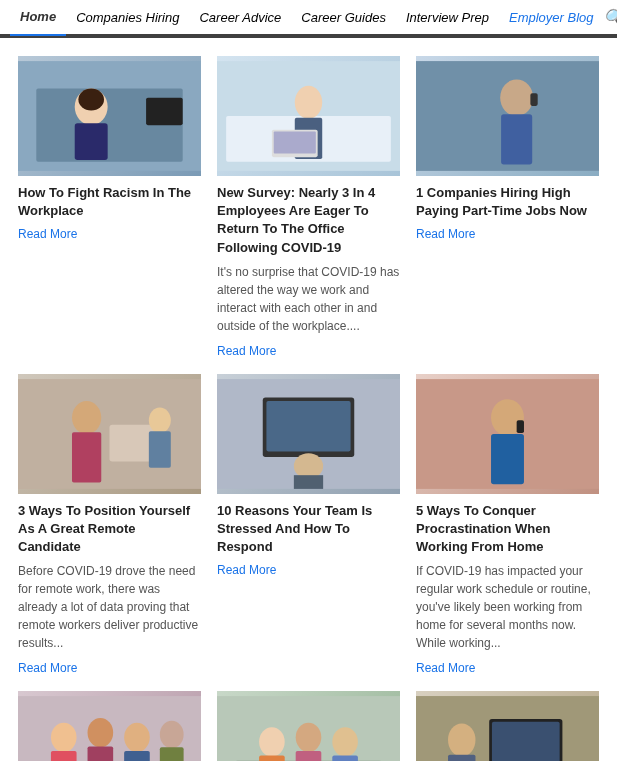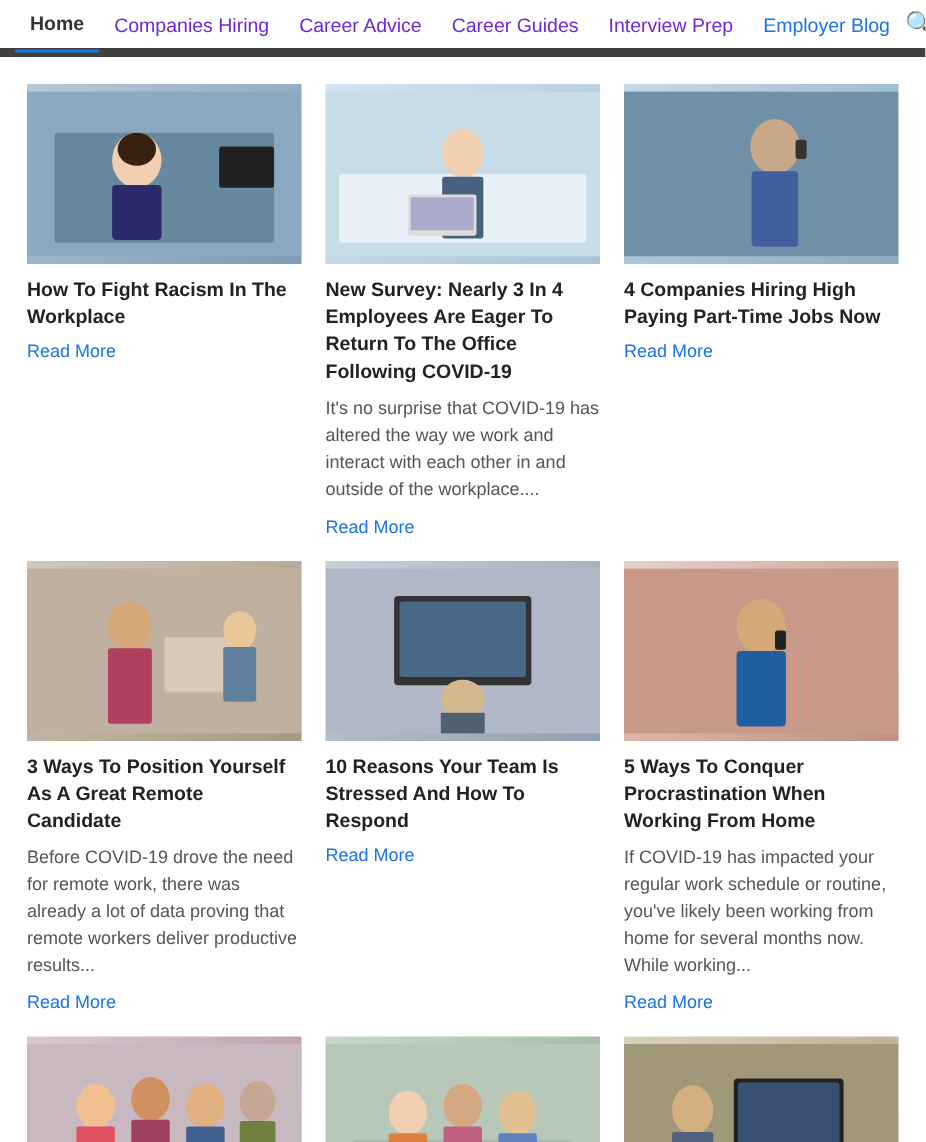--- a/index.html
+++ b/index.html
@@ -1,20 +1,20 @@
 <!DOCTYPE html>
 <html><head>
   <meta charset="utf-8">
   <style>
     * { box-sizing: border-box; margin: 0; padding: 0; }
     body { font-family: Arial, sans-serif; font-size: 13px; color: #333; background: #fff; width: 617px; }
 
     
-    nav { display: flex; align-items: center; border-bottom: 6px solid #404040; padding: 0 10px; height: 38px; }
-    .nav-item { padding: 10px 10px; font-size: 13px; color: #6d28d9; cursor: pointer; text-decoration: none; white-space: nowrap; }
+    nav { display: flex; align-items: center; border-bottom: 4px solid #404040; padding: 0 10px; height: 38px; font-style: italic; }
+    .nav-item { padding: 10px 10px; font-size: 13px; color: #000000; cursor: pointer; text-decoration: none; white-space: nowrap; }
     .nav-item.active { color: #333; border-bottom: 2px solid #1a73e8; font-weight: 600; }
     .nav-item.employer { color: #1a73e8; }
     .nav-search { margin-left: auto; cursor: pointer; color: #555; font-size: 16px; }
 
     
     .grid { display: grid; grid-template-columns: repeat(3, 1fr); gap: 0; padding: 10px; }
     .card { padding: 8px; border: none; }
     .card-img { width: 100%; height: 120px; background: #ccc; overflow: hidden; display: flex; align-items: center; justify-content: center; margin-bottom: 8px; }
     .card-img svg { width: 100%; height: 100%; }
     .card-title { font-size: 13px; font-weight: 700; color: #222; margin-bottom: 6px; line-height: 1.4; }
@@ -84,21 +84,21 @@
     <div class="card-img img-3">
       <svg viewBox="0 0 200 120" xmlns="http://www.w3.org/2000/svg">
     <rect width="200" height="120" fill="#b8ccd8"></rect>
     <rect x="0" y="0" width="200" height="120" fill="#7090a8"></rect>
     <ellipse cx="110" cy="40" rx="18" ry="20" fill="#c8a888"></ellipse>
     <rect x="93" y="58" width="34" height="55" rx="3" fill="#4060a0"></rect>
     <rect x="125" y="35" width="8" height="14" rx="2" fill="#333"></rect>
   </svg>
     </div>
   
-    <div class="card-title">4 Companies Hiring High Paying Part-Time Jobs Now</div>
+    <div class="card-title">1 Companies Hiring High Paying Part-Time Jobs Now</div>
     <a class="card-link">Read More</a>
   </div>
     <div class="card">
     
     <div class="card-img img-4">
       <svg viewBox="0 0 200 120" xmlns="http://www.w3.org/2000/svg">
     <rect width="200" height="120" fill="#c0b0a0"></rect>
     <ellipse cx="75" cy="42" rx="16" ry="18" fill="#d4a878"></ellipse>
     <rect x="59" y="58" width="32" height="55" rx="2" fill="#b04060"></rect>
     <rect x="100" y="50" width="60" height="40" rx="3" fill="#d8c8b8"></rect>

